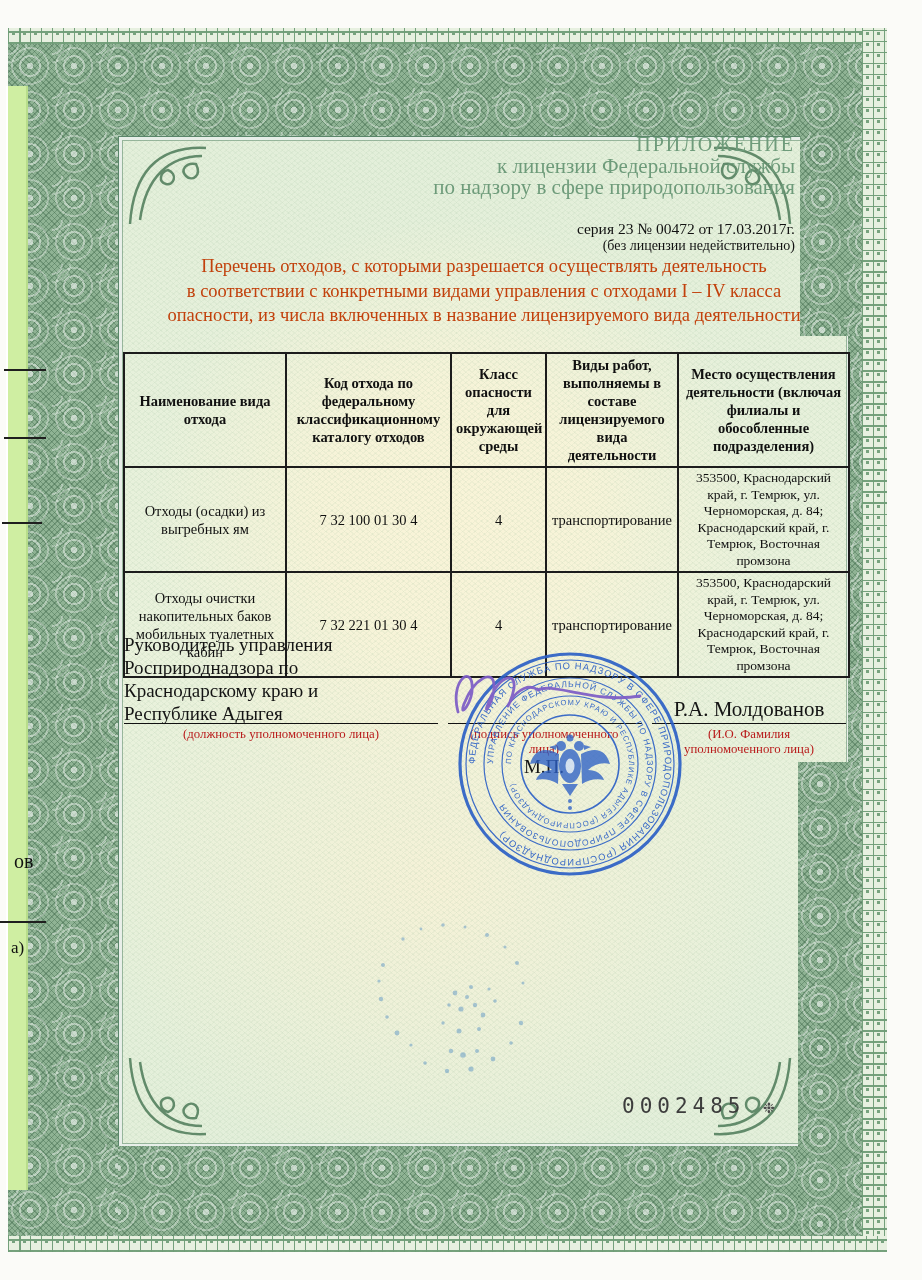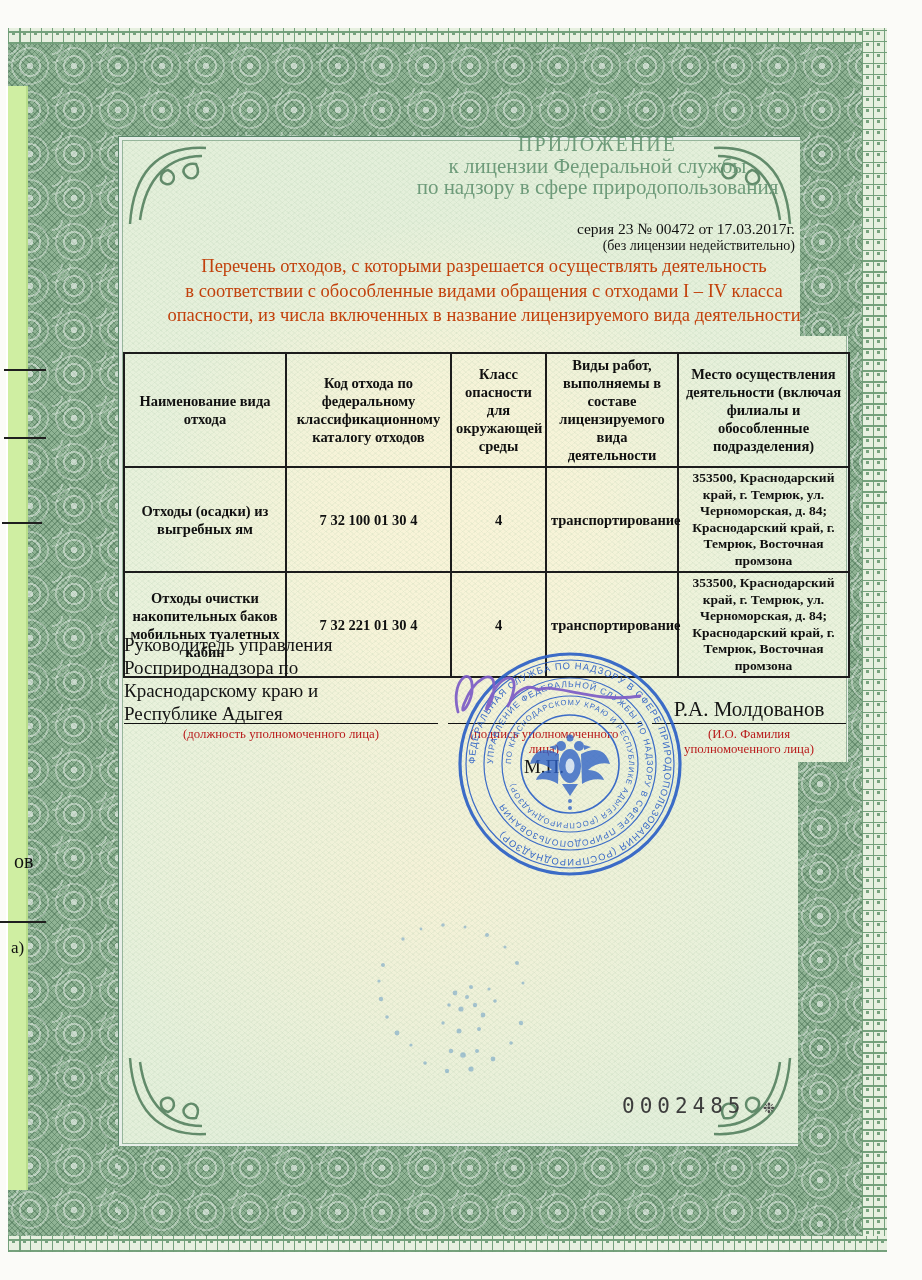--- a/index.html
+++ b/index.html
@@ -30,28 +30,28 @@
   .sheet{
     background-image:
       repeating-linear-gradient(40deg, rgba(150,185,150,.10) 0 1px, rgba(0,0,0,0) 1px 4px),
       repeating-linear-gradient(-40deg, rgba(150,185,150,.10) 0 1px, rgba(0,0,0,0) 1px 4px),
       radial-gradient(ellipse 42% 30% at 46% 38%, #f9f4d8 0%, rgba(249,244,216,.85) 45%, rgba(249,244,216,0) 100%),
       radial-gradient(ellipse 46% 30% at 44% 74%, rgba(247,242,215,.9) 0%, rgba(247,242,215,0) 100%),
       linear-gradient(180deg,#e3efda 0%,#eaf2dc 50%,#e3efda 100%);
     border:1px solid #5a866a;
     box-shadow: inset 0 0 0 3px rgba(255,255,255,.78), inset 0 0 0 4px rgba(90,134,106,.55);
   }
-  .green-text{color:#6e9b7a;text-align:center;}
+  .green-text{color:#6e9b7a;}
   .hdr-title{font-size:20px;letter-spacing:2px;line-height:23px;}
   .hdr-sub{font-size:21px;line-height:21px;}
   .hdr-series{font-size:15.5px;color:#121212;margin-top:22px;}
   .hdr-note{font-size:14px;color:#121212;}
   .intro-line{font-size:18.5px;line-height:24.5px;color:#c2410c;text-align:center;}
   table.waste{border-collapse:collapse;table-layout:fixed;width:725px;font-family:"Liberation Serif",serif;}
-  table.waste td,table.waste th{border:2px solid #1c1c1c;padding:2px 4px;vertical-align:middle;text-align:center;color:#101010;font-weight:bold;}
+  table.waste td,table.waste th{border:2px solid #1c1c1c;padding:2px 4px;vertical-align:middle;text-align:center;color:#101010;}
   table.waste th{font-weight:bold;font-size:14.5px;line-height:18px;}
   table.waste td{font-size:14.5px;line-height:18px;}
   table.waste td.place{font-size:13.5px;line-height:16.5px;}
   .sig-pos{font-size:19px;line-height:23px;color:#141414;}
   .uline{border-top:1.6px solid #111;height:0;}
   .caption{font-size:12.8px;color:#b91c1c;text-align:center;line-height:15px;}
   .officer{font-size:21px;color:#141414;text-align:center;}
   .mp{font-size:19px;color:#141414;text-align:center;}
   .serial{font-family:"DejaVu Sans Mono",monospace;font-size:21px;letter-spacing:5px;color:#3c3c3c;}
   .serial .sym{letter-spacing:0;color:#4a4a4a;font-size:19px;}
@@ -97,21 +97,21 @@
   <div class="abs" style="left:400px;top:133px;width:395px;text-align:right;">
     <div class="green-text hdr-title">ПРИЛОЖЕНИЕ</div>
     <div class="green-text hdr-sub">к лицензии Федеральной службы</div>
     <div class="green-text hdr-sub">по надзору в сфере природопользования</div>
     <div class="hdr-series">серия 23 № 00472   от  17.03.2017г.</div>
     <div class="hdr-note">(без лицензии недействительно)</div>
   </div>
 
   <div class="abs" style="left:118px;top:254px;width:732px;">
     <div class="intro-line">Перечень отходов, с которыми разрешается осуществлять деятельность</div>
-    <div class="intro-line">в соответствии с обособленные видами обращения с отходами I – IV класса</div>
+    <div class="intro-line">в соответствии с конкретными видами управления с отходами I – IV класса</div>
     <div class="intro-line">опасности, из числа включенных в название лицензируемого вида деятельности</div>
   </div>
 
   <table class="waste abs" style="left:123px;top:352px;">
     <colgroup>
       <col style="width:162px">
         <col style="width:165px">
         <col style="width:95px">
         <col style="width:132px">
         <col style="width:171px">

